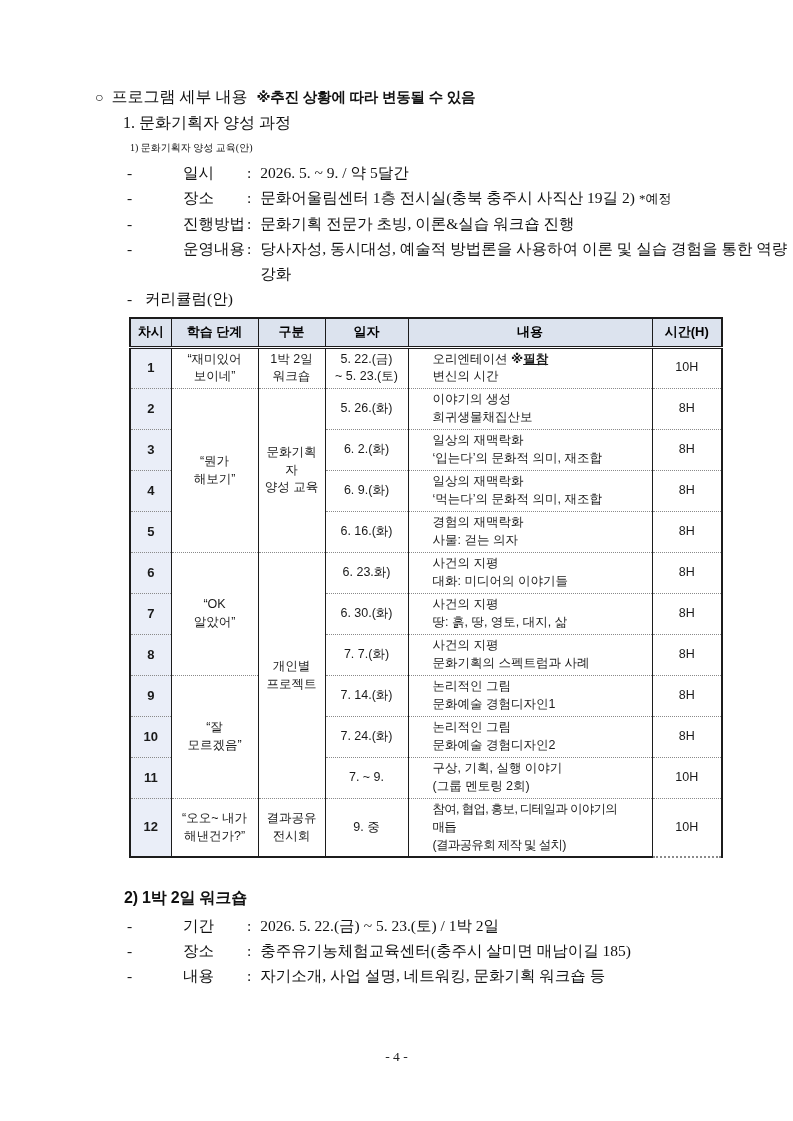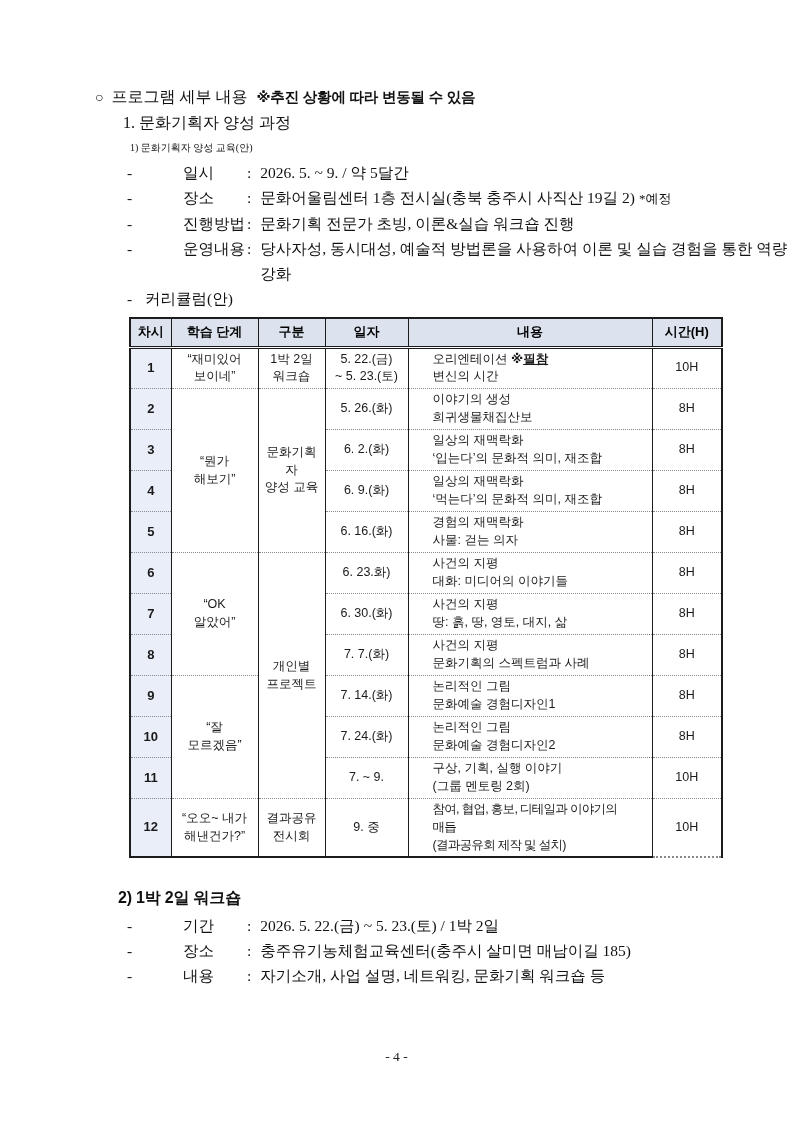--- a/index.html
+++ b/index.html
@@ -60,21 +60,21 @@
     background:var(--rowno-bg);font-weight:700;font-size:13px;white-space:normal;
   }
   table.curriculum td.content{text-align:left;padding:2px 24px;}
   table.curriculum td.tight{letter-spacing:-0.7px;}
   table.curriculum tr.last td{border-bottom:2px solid var(--border-dark);}
   table.curriculum tr.last td.hours{border-bottom:2px dotted var(--border-dotted);}
   .b{font-weight:700;}
   .u{text-decoration:underline;}
   
   .sec2-title{
-    margin:30px 0 4px 23px;
+    margin:30px 0 4px 29px;
     font-family:"Liberation Sans","DejaVu Sans",sans-serif;
     font-weight:700;font-size:16px;letter-spacing:-0.2px;
   }
   
   .footer{
     position:absolute;left:0;bottom:56px;width:793px;text-align:center;
     font-size:13.5px;color:#222;
   }
 </style>
 </head>

